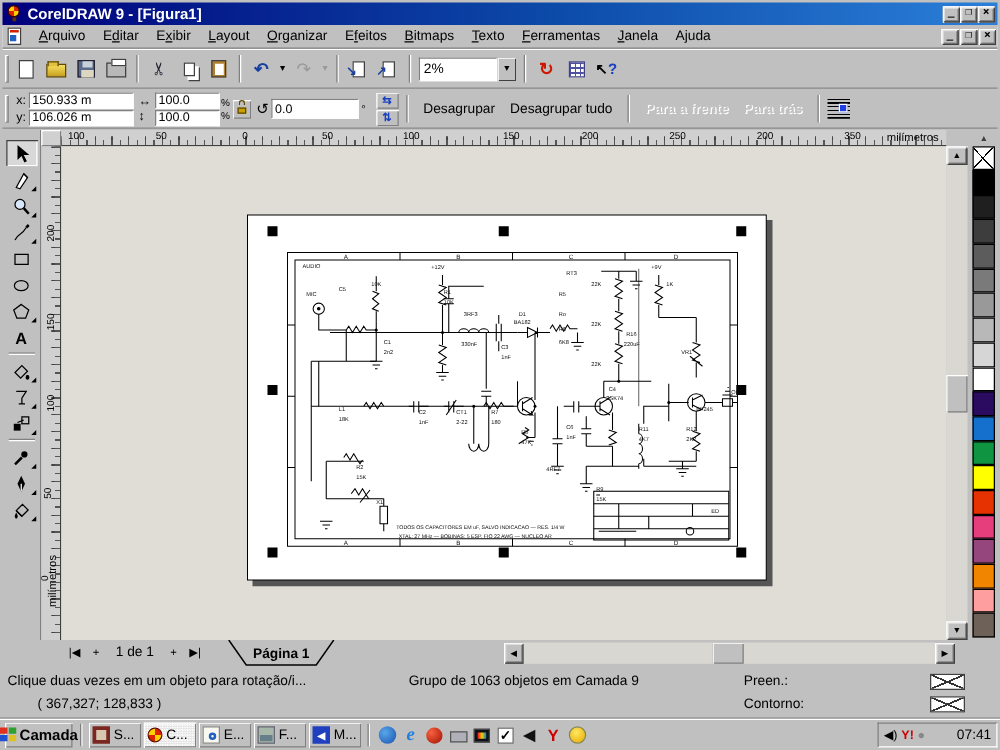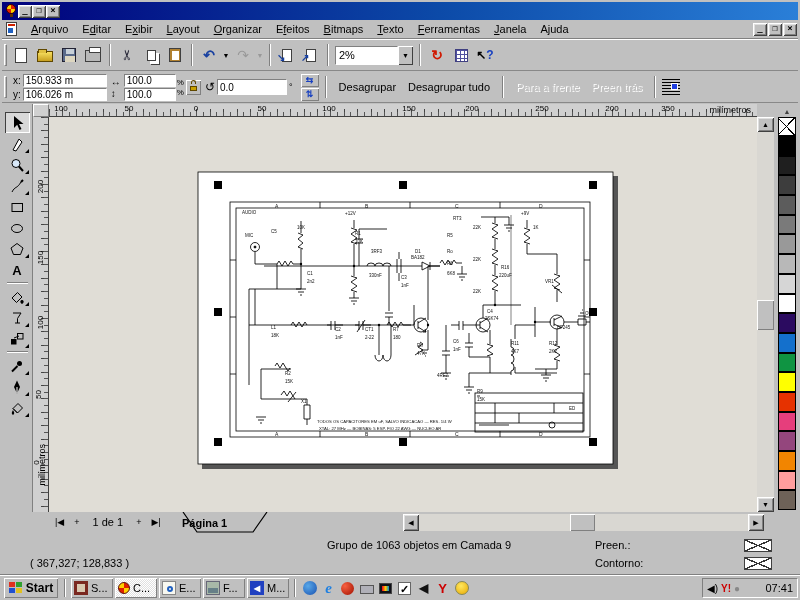--- a/index.html
+++ b/index.html
@@ -41,21 +41,21 @@
 .glyph { font-size:14px; line-height:1; }
 #zoombox { width:78px; height:19px; display:flex; margin:0 2px; }
 #zoombox .val { flex:1; background:#fff; border:1px solid; border-color:#808080 #fff #fff #808080; padding:2px 3px; font-size:11px; }
 #zoombox .btn { width:15px; background:#c0c0c0; box-shadow:inset 1px 1px 0 #fff, inset -1px -1px 0 #404040; font-size:7px; display:flex; align-items:center; justify-content:center; }
 
 #propbar { position:absolute; left:2px; top:72px; right:2px; height:31px; background:#c0c0c0; display:flex; align-items:center; border-bottom:1px solid #888; }
 .pfield { background:#fff; border:1px solid; border-color:#808080 #fff #fff #808080; font-size:10px; padding:0 2px; height:13px; line-height:12px; }
 .pcol { display:flex; flex-direction:column; gap:1px; }
 .plabel { font-size:10px; margin:0 2px; }
 .ptextbtn { padding:3px 6px; font-size:11px; white-space:nowrap; }
-.ptextbtn.dis { color:#c0c0c0; text-shadow:1px 1px 0 #fff; }
+.ptextbtn.dis { color:#c0c0c0; text-shadow:1px 1px 0 #fff;font-weight:bold; }
 
 #toolbox { position:absolute; left:2px; top:104px; width:31px; bottom:88px; background:#c0c0c0; border-right:1px solid #808080; padding-top:8px; }
 .tool { width:25px; height:21px; margin:0 auto; display:flex; align-items:center; justify-content:center; position:relative; }
 .tool.pressed { background:#d8d8d8; box-shadow:inset 1px 1px 0 #404040, inset -1px -1px 0 #fff; }
 .tool .fly { position:absolute; right:1px; bottom:1px; width:0; height:0; border-left:4px solid transparent; border-bottom:4px solid #000; }
 .toolsep { width:21px; height:2px; margin:2px auto; border-top:1px solid #808080; border-bottom:1px solid #fff; }
 #ruler-corner { position:absolute; left:33px; top:104px; width:16px; height:13px; background:#d0d0d0; border:1px solid; border-color:#fff #808080 #808080 #fff; }
 #ruler-top { position:absolute; left:49px; top:104px; width:708px; height:13px; background:#d0d0d0; border-bottom:1px solid #404040; overflow:hidden; }
 #ruler-top:after { content:""; position:absolute; left:0; right:0; bottom:0; height:4px; background:repeating-linear-gradient(to right, #555 0 1px, transparent 1px 6.7px); }
 #ruler-top .mid { position:absolute; left:0; right:0; bottom:0; height:7px; background:repeating-linear-gradient(to right,#444 0 1px, transparent 1px 13.4px); }
@@ -77,21 +77,21 @@
 
 #palette { position:absolute; left:776px; top:104px; width:22px; bottom:65px; background:#c0c0c0; display:flex; flex-direction:column; padding:1px 1px; }
 .pal-arrow { height:12px; display:flex; align-items:center; justify-content:center; font-size:7px; color:#404040; }
 .swatch { flex:1; border:1px solid #000; margin:0 1px; }
 .swatch.none { flex:none; height:19px; background:
   linear-gradient(to top right, transparent calc(50% - 1px), #000 calc(50% - 1px) calc(50% + 0px), transparent calc(50% + 0px)),
   linear-gradient(to bottom right, transparent calc(50% - 1px), #000 calc(50% - 1px) calc(50% + 0px), transparent calc(50% + 0px)), #fff; }
 
 #bottomstrip { position:absolute; left:2px; right:2px; top:512px; height:22px; background:#c0c0c0; }
 .navbtn { display:inline-block; font-size:9px; padding:2px 3px; }
-#pagetab { position:absolute; left:180px; top:0px; width:86px; height:21px; display:flex; align-items:center; font-weight:bold; font-size:11px; }
+#pagetab { position:absolute; left:180px; top:0px; width:86px; height:21px; display:flex; align-items:center; justify-content:center; font-weight:bold; font-size:11px; }
 #pagetab svg { position:absolute; inset:0; }
 #pagetab span { position:relative; }
 #hscroll { position:absolute; left:401px; top:2px; width:361px; height:17px; }
 #hscroll .sb-arrow { position:absolute; top:0; width:16px; height:17px; }
 #hscroll .sb-track { position:absolute; left:16px; right:16px; top:0; height:17px; }
 #hthumb { position:absolute; left:167px; top:0; width:25px; height:17px; }
 #corner2 { position:absolute; left:763px; top:2px; width:16px; height:17px; background:#c0c0c0; }
 
 #statusbar { position:absolute; left:2px; right:2px; top:534px; height:41px; background:#c0c0c0; font-size:11px; }
 #statusbar .r1 { position:absolute; left:0; right:0; top:3px; height:18px; }
@@ -118,20 +118,21 @@
 </style>
 </head>
 <body>
 
 <div id="root">
   <div id="titlebar">
     <div id="title-icon">
         <div class="balloon"></div>
         <div class="basket"></div>
       </div>
+    <div class="title">CorelDRAW 9 - [Figura1]</div>
     <div class="winbtn">_</div>
     <div class="winbtn">❐</div>
     <div class="winbtn">×</div>
   </div>
   <div id="menubar">
     <div id="menu-doc-icon">
         <div class="pg"></div>
         <div class="c1"></div>
         <div class="c2"></div>
       </div>
@@ -247,21 +248,21 @@
     <div style="margin-left:2px;font-size:9px;">°</div>
     <div class="pcol" style="margin-left:8px;">
       <div class="raised2" style="width:18px;height:13px;text-align:center;font-size:9px;color:#1840c0;font-weight:bold;line-height:12px;">⇆</div>
       <div class="raised2" style="width:18px;height:13px;text-align:center;font-size:9px;color:#1840c0;font-weight:bold;line-height:12px;">⇅</div>
     </div>
     <div class="tsep" style="margin:0 6px;"></div>
     <div class="ptextbtn">Desagrupar</div>
     <div class="ptextbtn">Desagrupar tudo</div>
     <div class="tsep" style="margin:0 6px;"></div>
     <div class="ptextbtn dis">Para a frente</div>
-    <div class="ptextbtn dis">Preen trás</div>
+    <div class="ptextbtn dis">Para trás</div>
     <div class="tsep" style="margin:0 6px;"></div>
     <div style="width:18px;height:16px;position:relative;background:repeating-linear-gradient(to bottom,#000 0 1px,transparent 1px 3px);">
         <div style="position:absolute;right:2px;top:4px;width:7px;height:7px;background:#2040e0;border:1px solid #fff;"></div>
       </div>
   </div>
   <div id="toolbox">
       <div class="tool pressed">
         <svg width="16" height="16" viewBox="0 0 16 16">
           <path d="M5 1 L5 13 L8.2 9.8 L10.5 15 L12.5 14 L10 9 L14.5 9 Z" fill="#000"></path>
         </svg>
@@ -360,21 +361,21 @@
       <span id="ruler-unit">milímetros</span>
       <span class="rnum" style="left: 12px;">100</span>
       <span class="rnum" style="left: 80px;">50</span>
       <span class="rnum" style="left: 147px;">0</span>
       <span class="rnum" style="left: 213px;">50</span>
       <span class="rnum" style="left: 280px;">100</span>
       <span class="rnum" style="left: 360px;">150</span>
       <span class="rnum" style="left: 423px;">200</span>
       <span class="rnum" style="left: 493px;">250</span>
       <span class="rnum" style="left: 563px;">200</span>
-      <span class="rnum" style="left: 619px;">350</span>
+      <span class="rnum" style="left: 633px;">350</span>
     </div>
   <div id="ruler-left">
       <div class="mid"></div>
       <span class="rnumv" style="top: 65px;">200</span>
       <span class="rnumv" style="top: 136px;">150</span>
       <span class="rnumv" style="top: 201px;">100</span>
       <span class="rnumv" style="top: 273px;">50</span>
       <span class="rnumv" style="top: 341px;">0</span>
     </div>
   <div id="ruler-left-unit">milímetros</div>
@@ -615,39 +616,40 @@
     <div id="hscroll">
       <div class="sb-arrow" style="left:0;">◀</div>
       <div class="sb-track"></div>
       <div id="hthumb" class="raised2"></div>
       <div class="sb-arrow" style="right:0;">▶</div>
     </div>
     <div id="corner2"></div>
   </div>
   <div id="statusbar">
     <div class="r1">
+      <span class="st-hint">Clique duas vezes em um objeto para rotação/i...</span>
       <span class="st-sel">Grupo de 1063 objetos em Camada 9</span>
       <span class="st-lab">Preen.:</span>
       <div class="st-swatch"></div>
     </div>
     <div class="r2">
       <span class="st-coords">( 367,327; 128,833 )</span>
       <span class="st-lab">Contorno:</span>
       <div class="st-swatch"></div>
     </div>
   </div>
   <div id="taskbar">
     <div id="startbtn" class="raised2">
       <div id="startlogo">
           <i style="background:#e03020;"></i>
           <i style="background:#30a030;"></i>
           <i style="background:#2050d0;"></i>
           <i style="background:#e0c020;"></i>
         </div>
-      <span>Start</span>
+      <span>Camada</span>
     </div>
     <div class="tsep" style="height:18px;"></div>
     <div id="taskbtns" style="display:flex;">
         <div class="taskbtn raised2">
           <span class="tb-ico" style="background:#7a2820;">
             <i style="width:8px;height:8px;background:#d8c8b0;display:block;margin:3px auto;"></i>
           </span>
           <span>S...</span>
         </div>
         <div class="taskbtn raised2 active">

